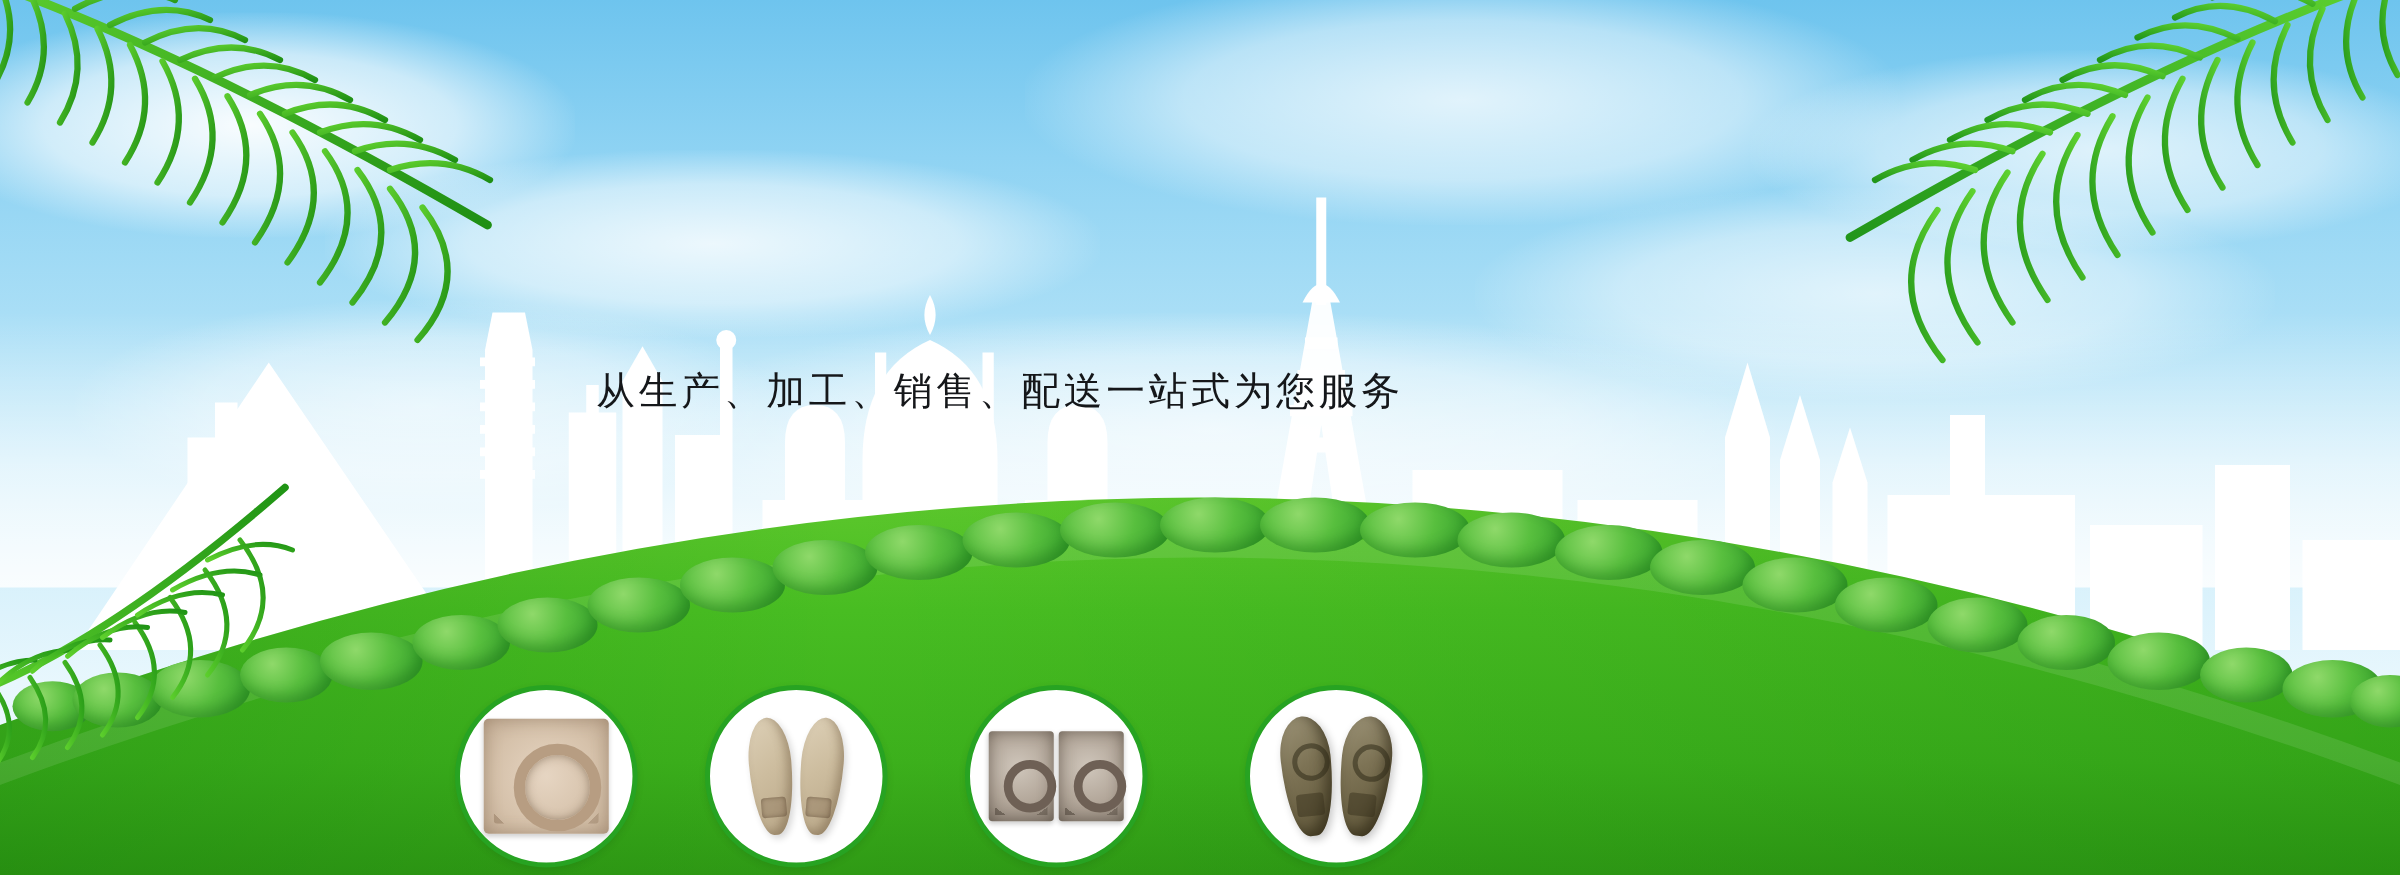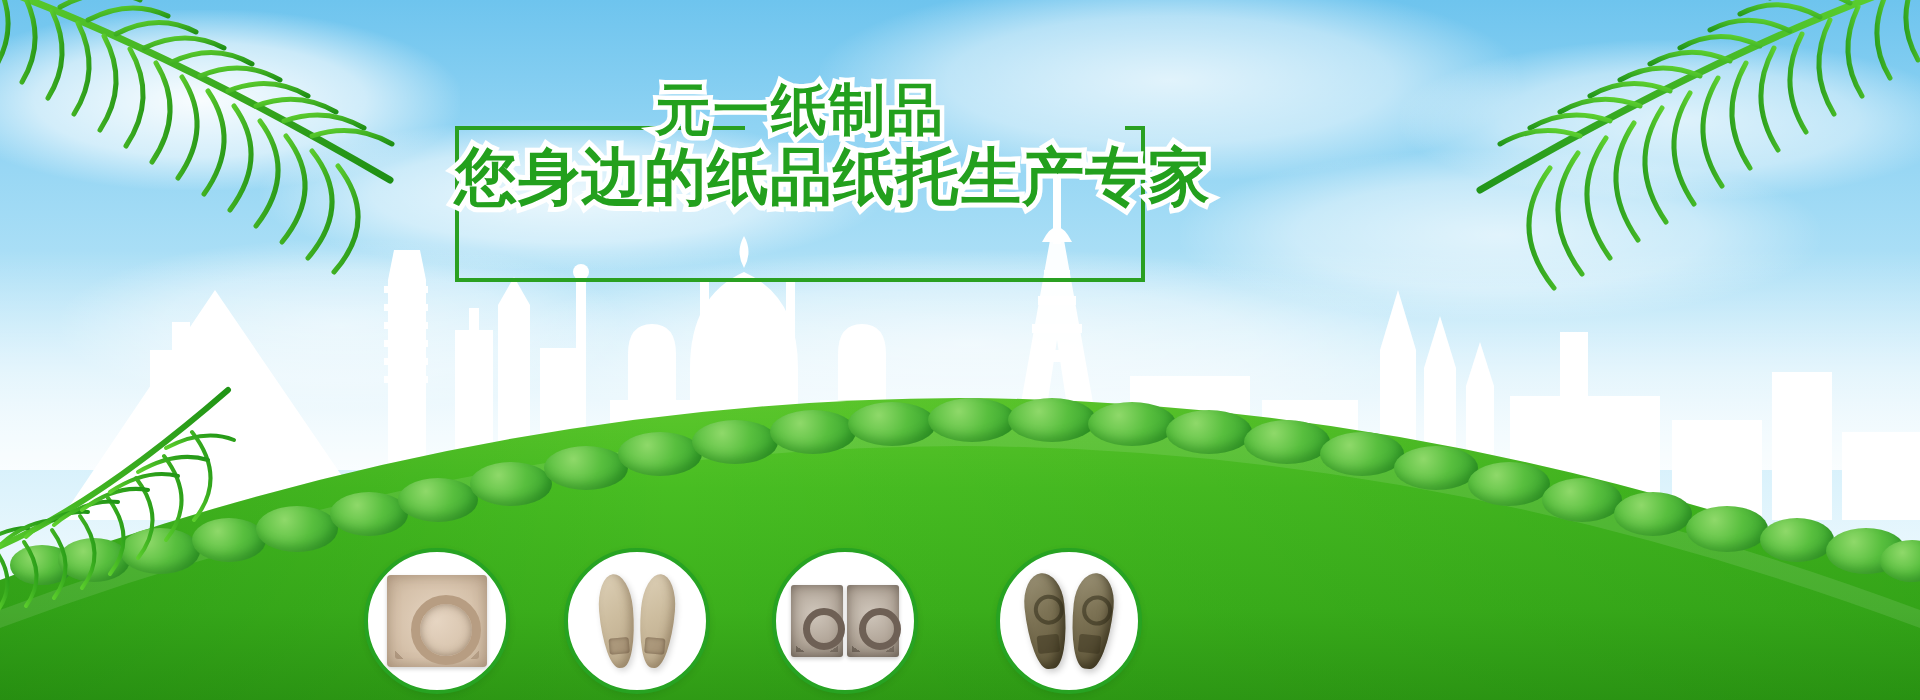--- a/index.html
+++ b/index.html
@@ -476,33 +476,22 @@
           <path d="M114 195 Q146 168 178 172"></path>
           <path d="M142 180 Q176 154 208 160"></path>
           <path d="M170 162 Q206 138 238 146"></path>
           <path d="M198 142 Q236 120 268 130"></path>
           <path d="M226 118 Q264 98 294 110"></path>
         </g>
       </g>
     </svg>
   </div>
 
-  <div class="text-block">
-    <div class="frame-top-left"></div>
-    <div class="frame-top-right"></div>
-    <div class="frame-left"></div>
-    <div class="frame-right"></div>
-    <div class="frame-bottom"></div>
-
-    <div class="headline">
-      <div class="title-1">元一纸制品</div>
-      <div class="title-2">您身边的纸品纸托生产专家</div>
-    </div>
-  </div>
-
+
+  <div class="subtitle">从生产、加工、销售、配送一站式为您服务</div>
 
   <div class="circles">
 
     <div class="circle" style="left:364px; top:108px;">
       <div class="photo">
         <div class="tray-a"></div>
       </div>
     </div>
 
     <div class="circle" style="left:564px; top:108px;">

